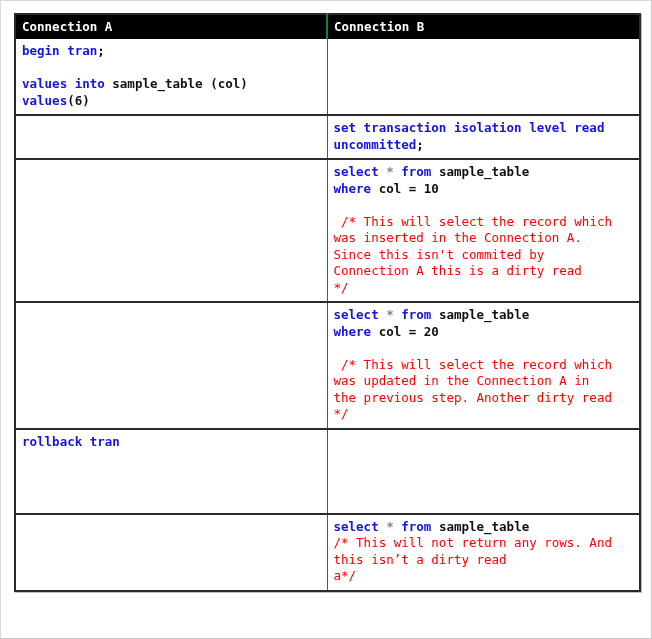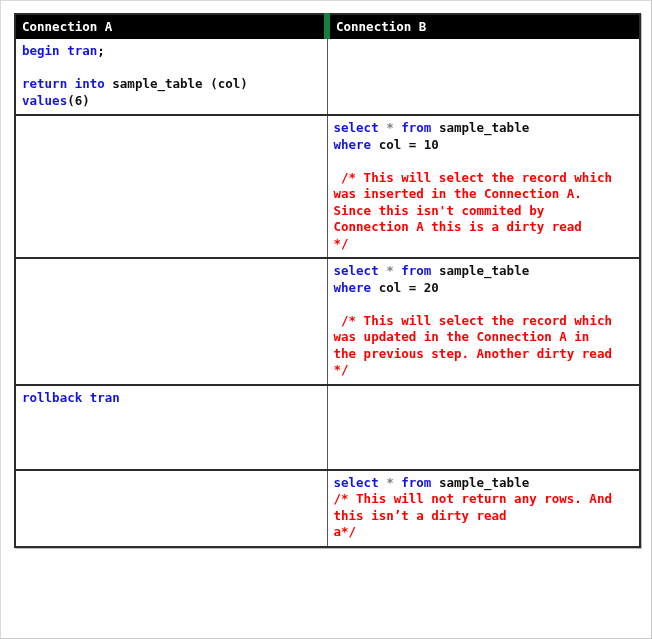--- a/index.html
+++ b/index.html
@@ -41,21 +41,21 @@
     text-align: left;
     font-weight: bold;
     font-size: 12.5px;
     line-height: 16px;
     padding: 4px 0 4px 6px;
     border: 0;
     letter-spacing: 0px;
     margin-top: 15px;
   }
   thead th.hdr-b {
-    border-left: 6px solid #15803d;
+    border-left: 2px solid #15803d;
   }
 
   tbody td {
     vertical-align: top;
     border: 2px solid #2b2b2b;
     border-left: 0;
     border-right: 0;
     padding: 4px 5px 5px 6px;
     font-size: 12.5px;
     line-height: 16.5px;
@@ -71,21 +71,21 @@
     white-space: pre-wrap;
     word-break: normal;
     margin: 0;
     font-family: "DejaVu Sans Mono", "Liberation Mono", monospace;
     font-size: 12.5px;
     line-height: 16.5px;
   }
   .kw   { color: #1414e0; font-weight: bold; }
   .pln  { color: #101010; font-weight: bold; }
   .ast  { color: #808080; font-weight: bold; }
-  .cmt  { color: #ff0000; font-weight: bold; }
+  .cmt  { color: #ff0000; font-weight: normal; }
   .blank-line { display: block; height: 16.5px; }
   .empty-cell { min-height: 16px; }
 </style>
 </head>
 <body>
 
 <div class="page-frame">
   <table class="sql-table">
     <colgroup>
       <col class="col-a">
@@ -93,24 +93,32 @@
     </colgroup>
     <thead>
       <tr>
         <th class="hdr-a">Connection A</th>
         <th class="hdr-b">Connection B</th>
       </tr>
     </thead>
     <tbody id="table-body">
         <tr style="height: 60px; margin-left: 24px;">
           <td class="cell-a">
-            <div class="code"><div><span class="kw">begin tran</span><span class="pln">;</span></div><span class="blank-line"></span><div><span class="kw">return into</span><span class="pln"> sample_table (col)</span></div><div><span class="kw">values</span><span class="pln">(6)</span></div></div>
+            <div class="code"><div><span class="kw">begin tran</span><span class="pln">;</span></div><span class="blank-line"></span><div><span class="kw">values into</span><span class="pln"> sample_table (col)</span></div><div><span class="kw">values</span><span class="pln">(6)</span></div></div>
           </td>
           <td class="cell-b">
             <div class="code"><span class="empty-cell">&nbsp;</span></div>
+          </td>
+        </tr>
+        <tr style="height: 44px;">
+          <td class="cell-a">
+            <div class="code"><span class="empty-cell">&nbsp;</span></div>
+          </td>
+          <td class="cell-b">
+            <div class="code"><div><span class="kw">set transaction isolation level read</span></div><div><span class="kw">uncommitted</span><span class="pln">;</span></div></div>
           </td>
         </tr>
         <tr style="height: 141px;">
           <td class="cell-a">
             <div class="code"><span class="empty-cell">&nbsp;</span></div>
           </td>
           <td class="cell-b">
             <div class="code"><div><span class="kw">select </span><span class="ast">*</span><span class="kw"> from</span><span class="pln"> sample_table</span></div><div><span class="kw">where</span><span class="pln"> col = 10</span></div><span class="blank-line"></span><div><span class="cmt"> /* This will select the record which</span></div><div><span class="cmt">was inserted in the Connection A.</span></div><div><span class="cmt">Since this isn't commited by</span></div><div><span class="cmt">Connection A this is a dirty read</span></div><div><span class="cmt">*/</span></div></div>
           </td>
         </tr>

